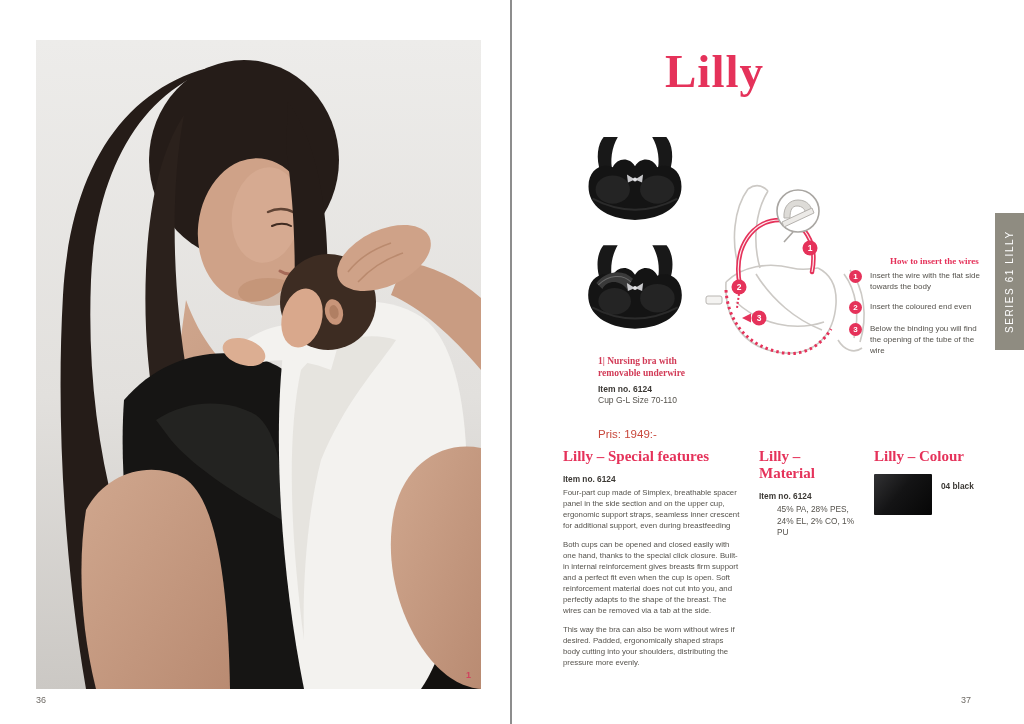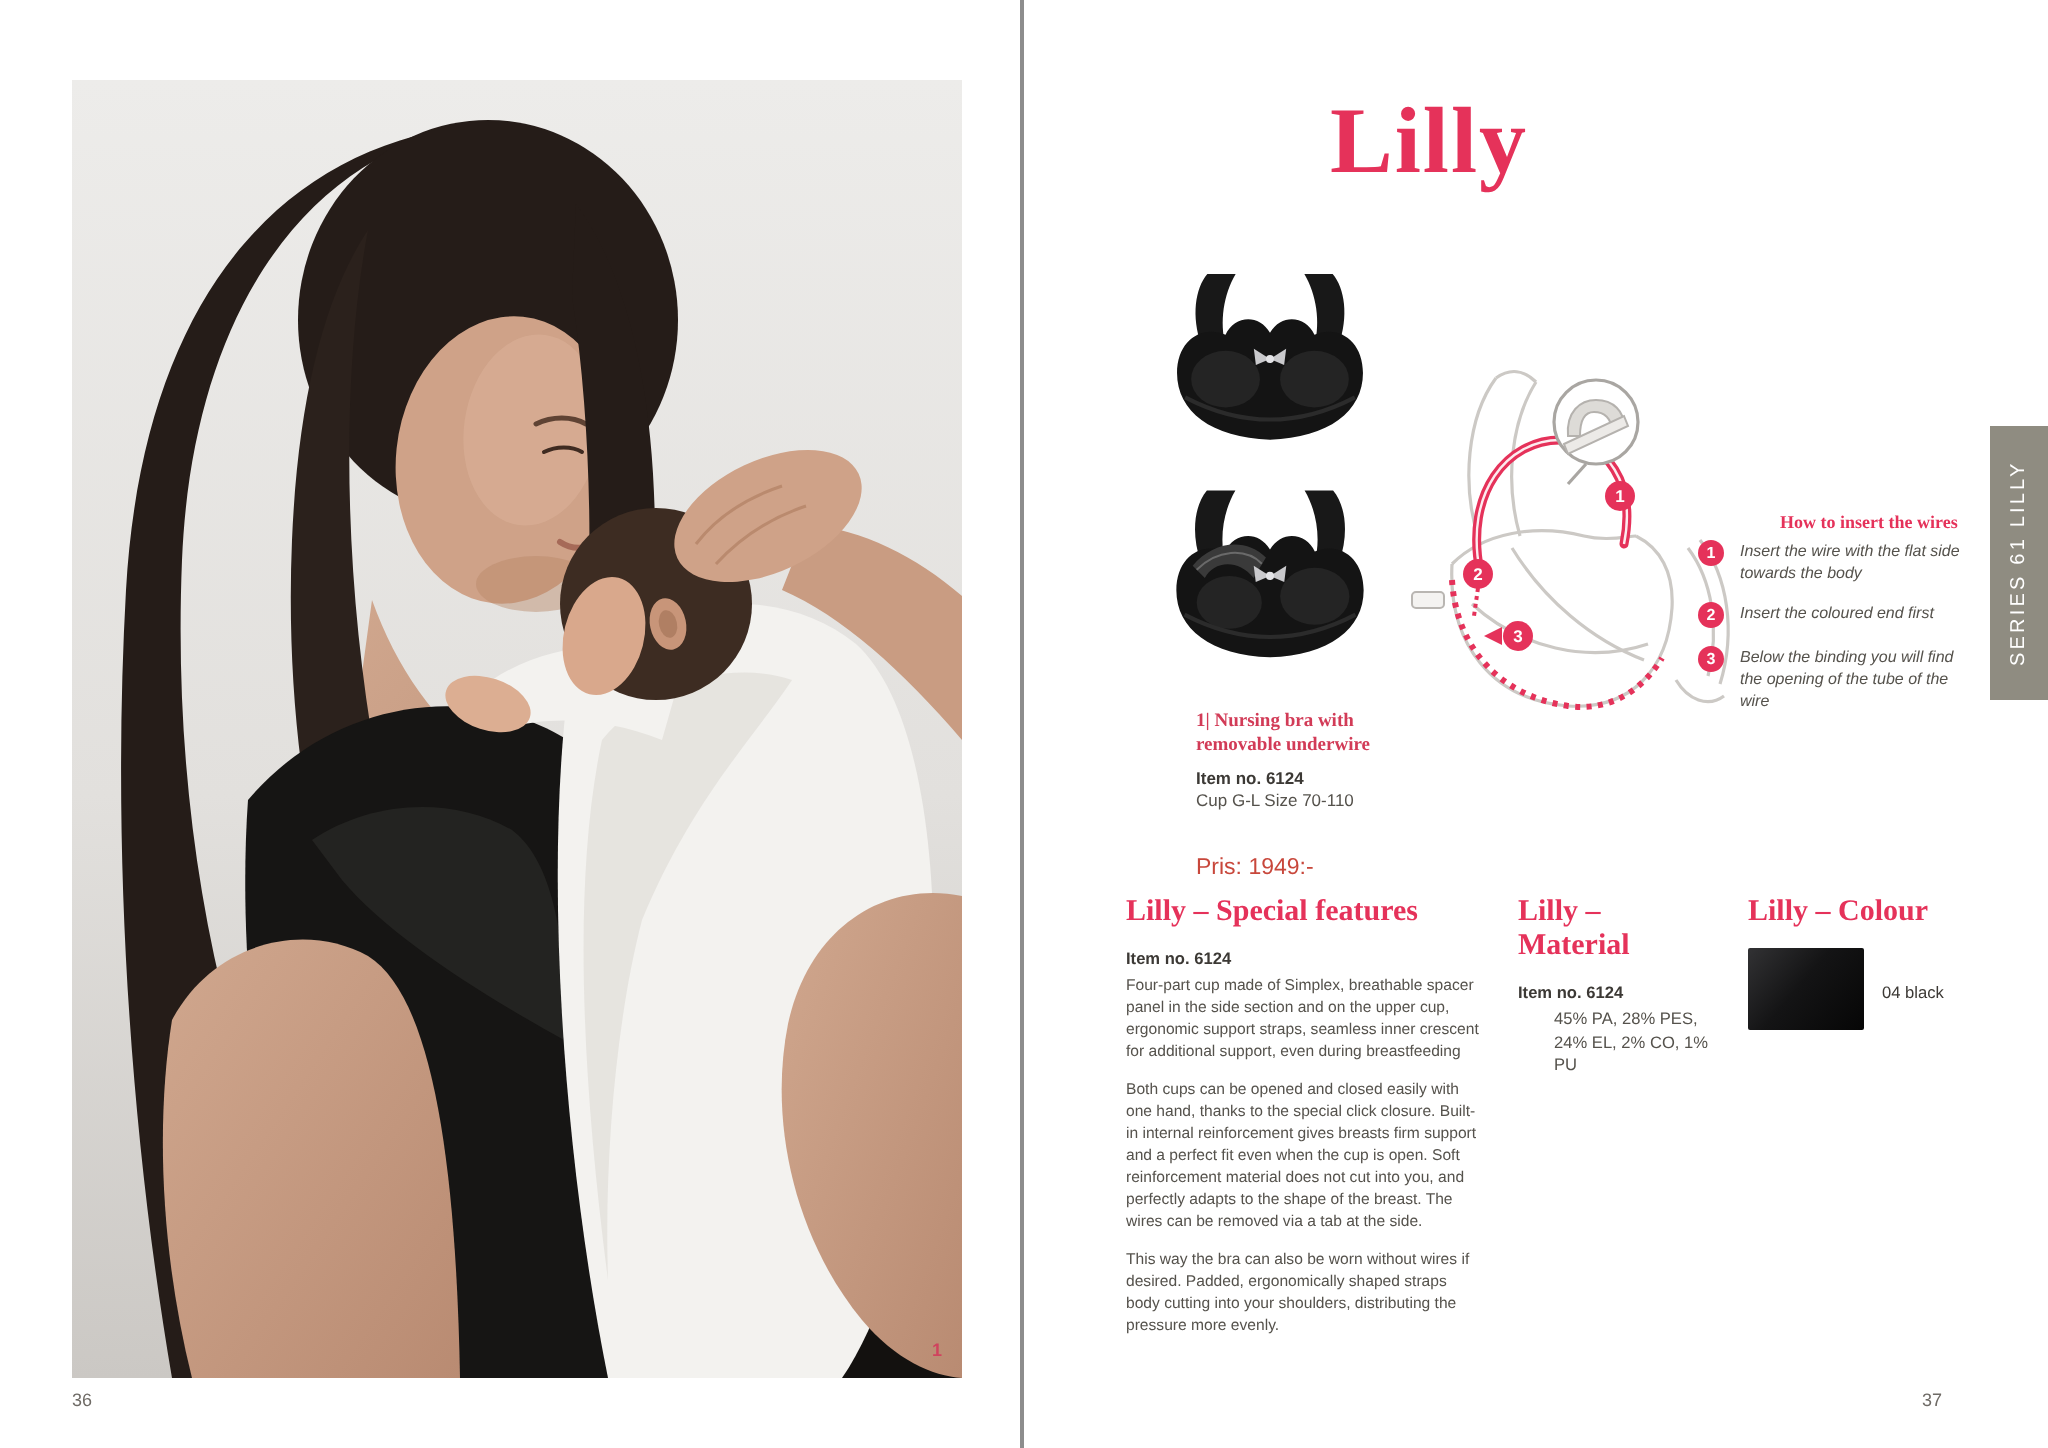--- a/index.html
+++ b/index.html
@@ -41,39 +41,39 @@
   .legend-heading {
     font-family:"Liberation Serif", serif; font-weight:bold; font-size:9px;
     color:#e5325a; margin-left:21px; margin-bottom:4px;padding-left:20px;
   }
   .legend-row { display:flex; gap:8px; margin-bottom:9px; }
   .badge {
     flex:0 0 auto; width:13px; height:13px; border-radius:50%; background:#e5325a;
     color:#fff; font-size:8px; font-weight:bold; display:flex; align-items:center;
     justify-content:center; line-height:1;
   }
-  .legend-text { font-size:8px; line-height:11px; color:#55524c; width:115px;font-style:italic; }
+  .legend-text { font-size:8px; line-height:11px; color:#55524c; width:115px; }
 
   .col { position:absolute; top:448px; }
   .col-features { left:563px; width:178px; }
   .col-material { left:759px; width:100px; }
   .col-colour   { left:874px; width:145px; }
   .col-heading {
     font-family:"Liberation Serif", serif; font-weight:bold; font-size:15px;
     color:#e5325a; margin-bottom:9px;
   }
   .col-itemno { font-size:8.3px; font-weight:bold; color:#3c3935; margin-bottom:3px; }
   .col-par { font-size:7.8px; line-height:11px; color:#55524c; margin-bottom:8px; }
   .col-comp { font-size:8.3px; line-height:11.5px; color:#55524c;margin-left:18px; }
   .swatch-row { display:flex; gap:9px; align-items:flex-start; margin-top:4px; }
   .swatch {
     width:58px; height:41px; border-radius:1px;
     background:linear-gradient(130deg,#323234 0%, #141415 45%, #060606 100%);
   }
-  .swatch-label { font-size:8.3px; font-weight:normal; color:#3c3935; margin-top:17px; }
+  .swatch-label { font-size:8.3px; font-weight:bold; color:#3c3935; margin-top:7px; }
 
   .side-tab {
     position:absolute; left:995px; top:213px; width:29px; height:137px;
     background:#8f8c81; color:#ffffff; display:flex; align-items:center; justify-content:center;
     writing-mode:vertical-rl; transform:rotate(180deg);
     font-size:10px; letter-spacing:1.6px;
   }
 </style>
 </head>
 <body>
@@ -210,21 +210,21 @@
   </svg>
 
   <div class="legend">
     <div class="legend-heading">How to insert the wires</div>
     <div class="legend-row">
       <div class="badge">1</div>
       <div class="legend-text">Insert the wire with the flat side towards the body</div>
     </div>
     <div class="legend-row">
       <div class="badge">2</div>
-      <div class="legend-text">Insert the coloured end first</div>
+      <div class="legend-text">Insert the coloured end even</div>
     </div>
     <div class="legend-row">
       <div class="badge">3</div>
       <div class="legend-text">Below the binding you will find the opening of the tube of the wire</div>
     </div>
   </div>
 
   <div class="col col-features">
     <div class="col-heading">Lilly – Special features</div>
     <div class="col-itemno">Item no. 6124</div>

